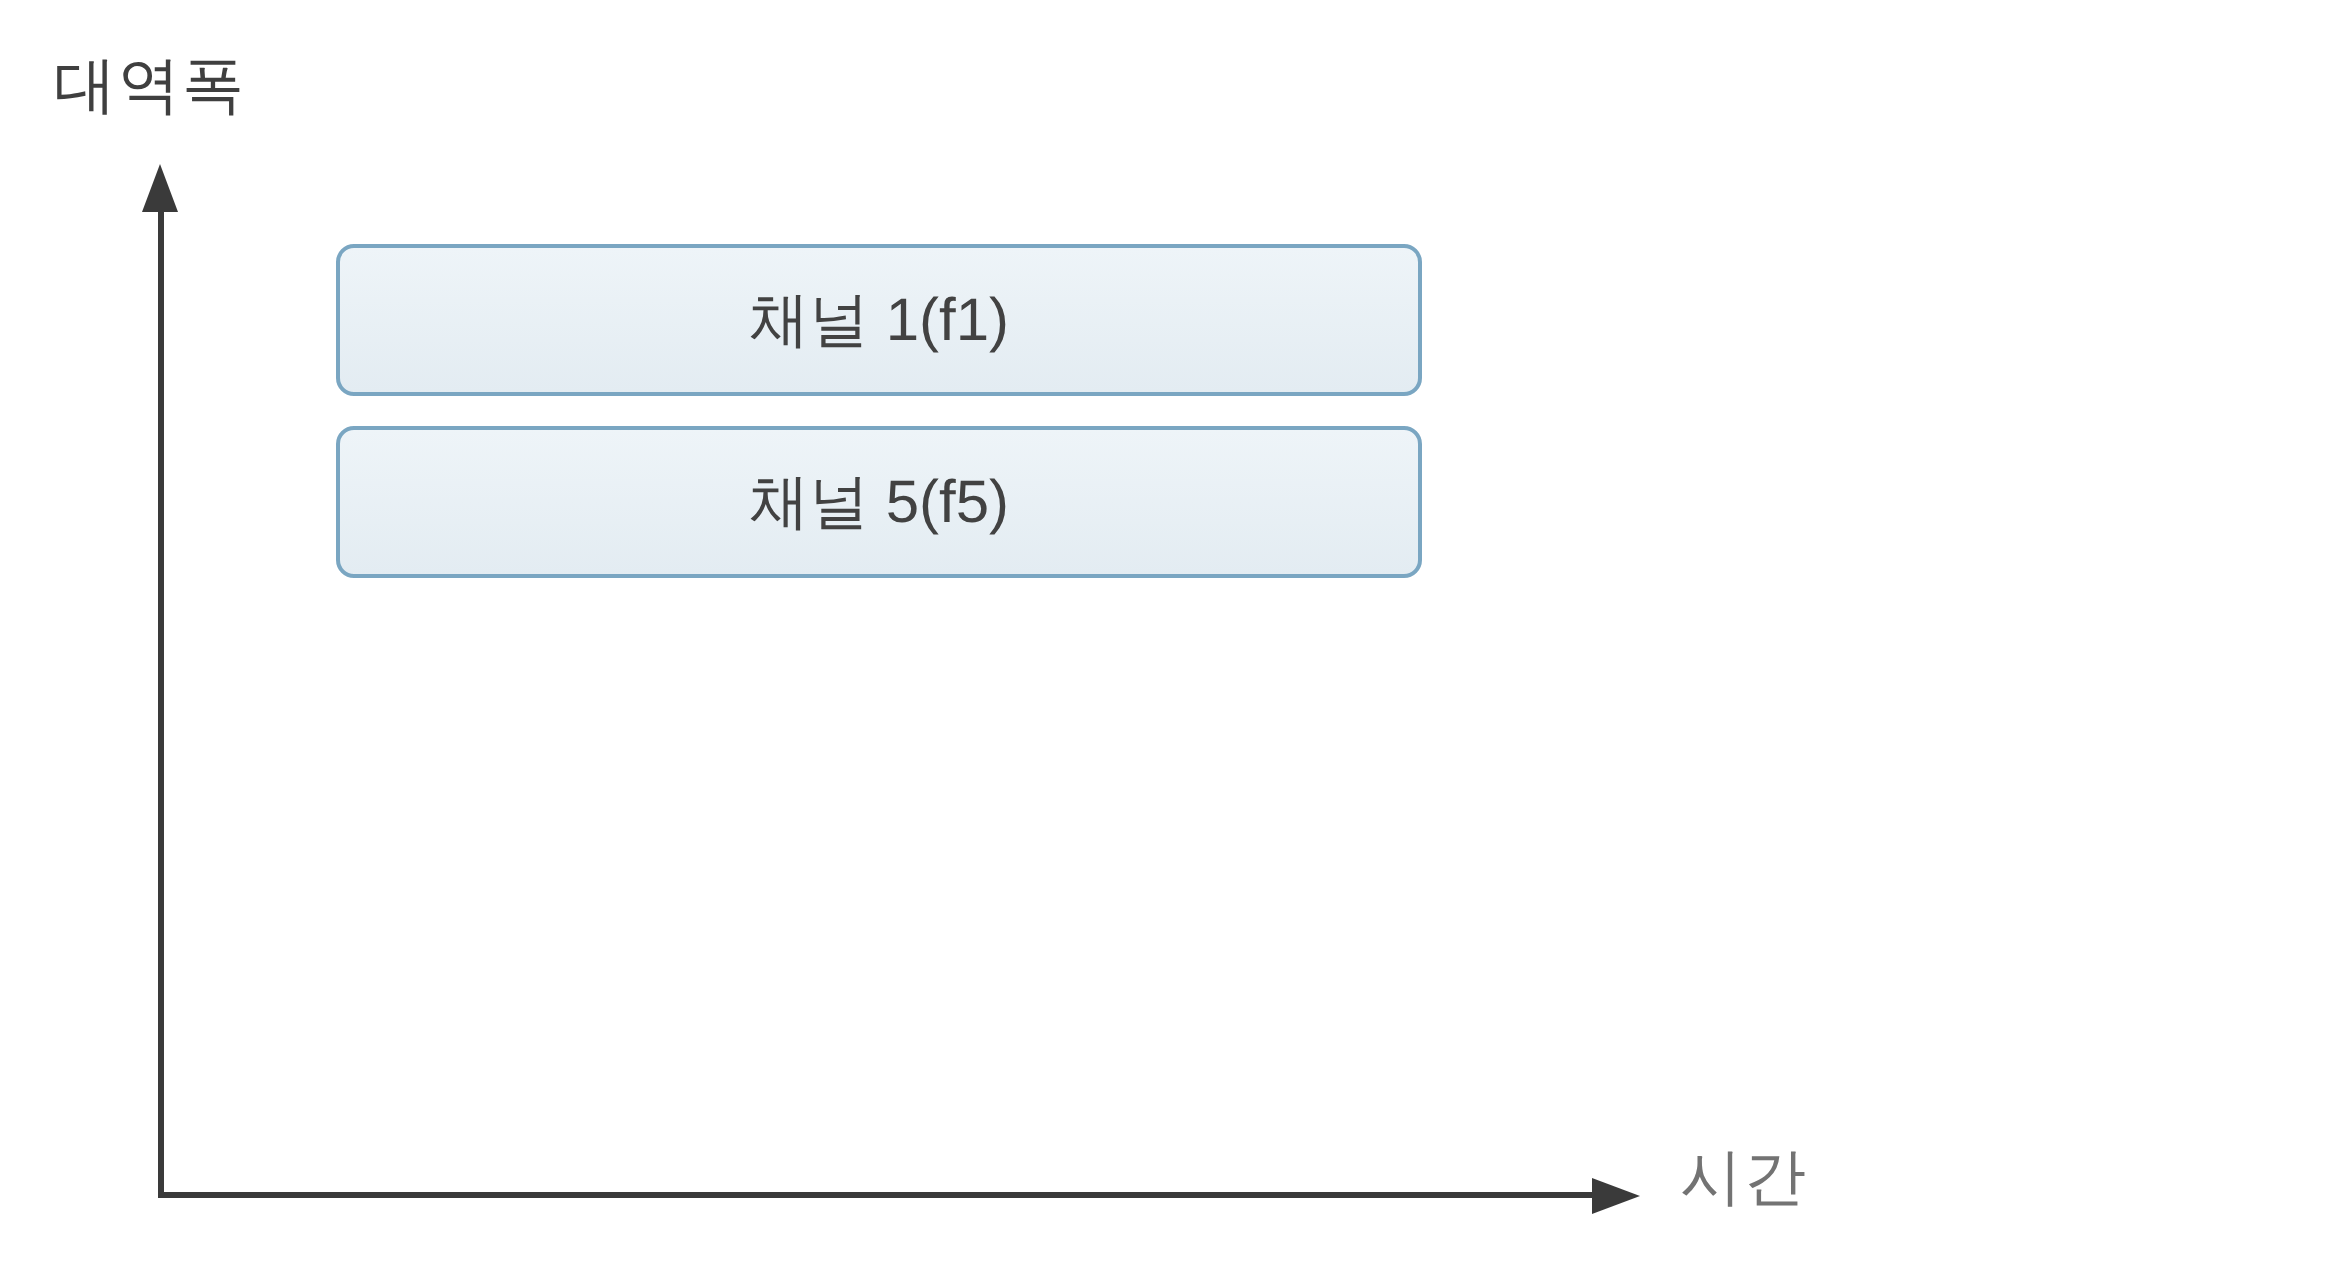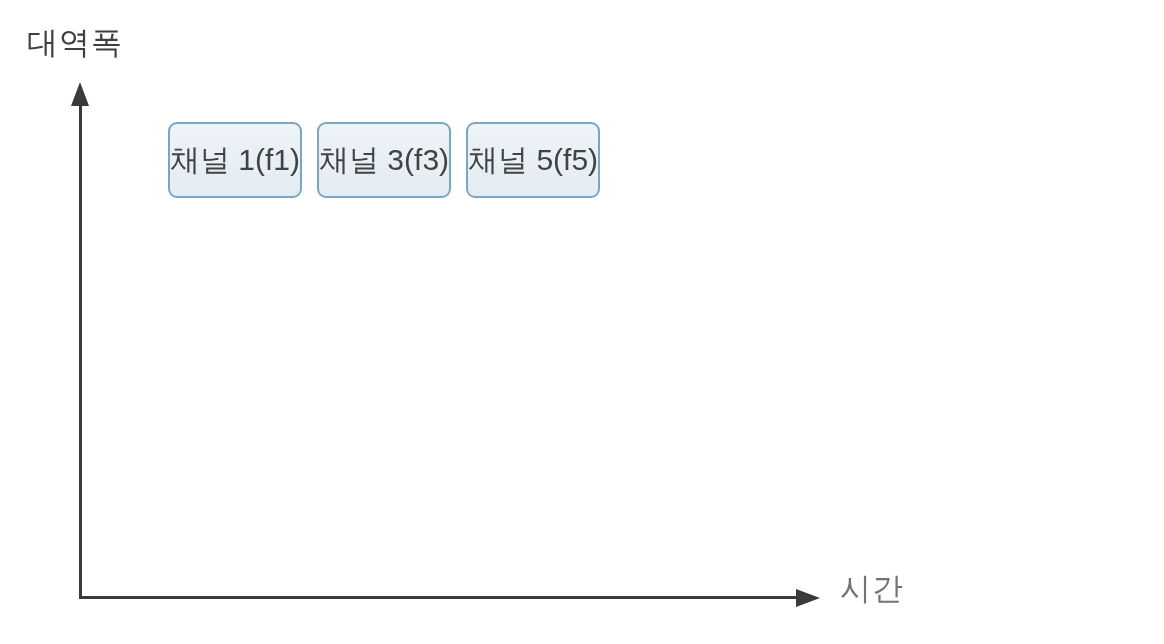--- a/index.html
+++ b/index.html
@@ -74,21 +74,21 @@
     white-space: nowrap;
   }
 
   
   .channels {
     position: absolute;
     left: 168px;
     top: 122px;
     width: 543px;
     display: flex;
-    flex-direction: row;
+    flex-direction: column;
     gap: 15px;
   }
   .channel-box {
     box-sizing: border-box;
     height: 76px;
     border: 2.5px solid #7aa6c2;
     border-radius: 9px;
     background: linear-gradient(#eef4f8, #e3ecf2);
     display: flex;
     align-items: center;
@@ -105,17 +105,16 @@
   <div class="y-axis-label">대역폭</div>
   <div class="y-axis-arrowhead"></div>
   <div class="y-axis-line"></div>
 
   <div class="x-axis-line"></div>
   <div class="x-axis-arrowhead"></div>
   <div class="x-axis-label">시간</div>
 
   <div class="channels">
     <div class="channel-box">채널 1(f1)</div>
-    <div class="channel-box">채널 3(f3)</div>
     <div class="channel-box">채널 5(f5)</div>
   </div>
 
 </div>
 
 </body></html>

